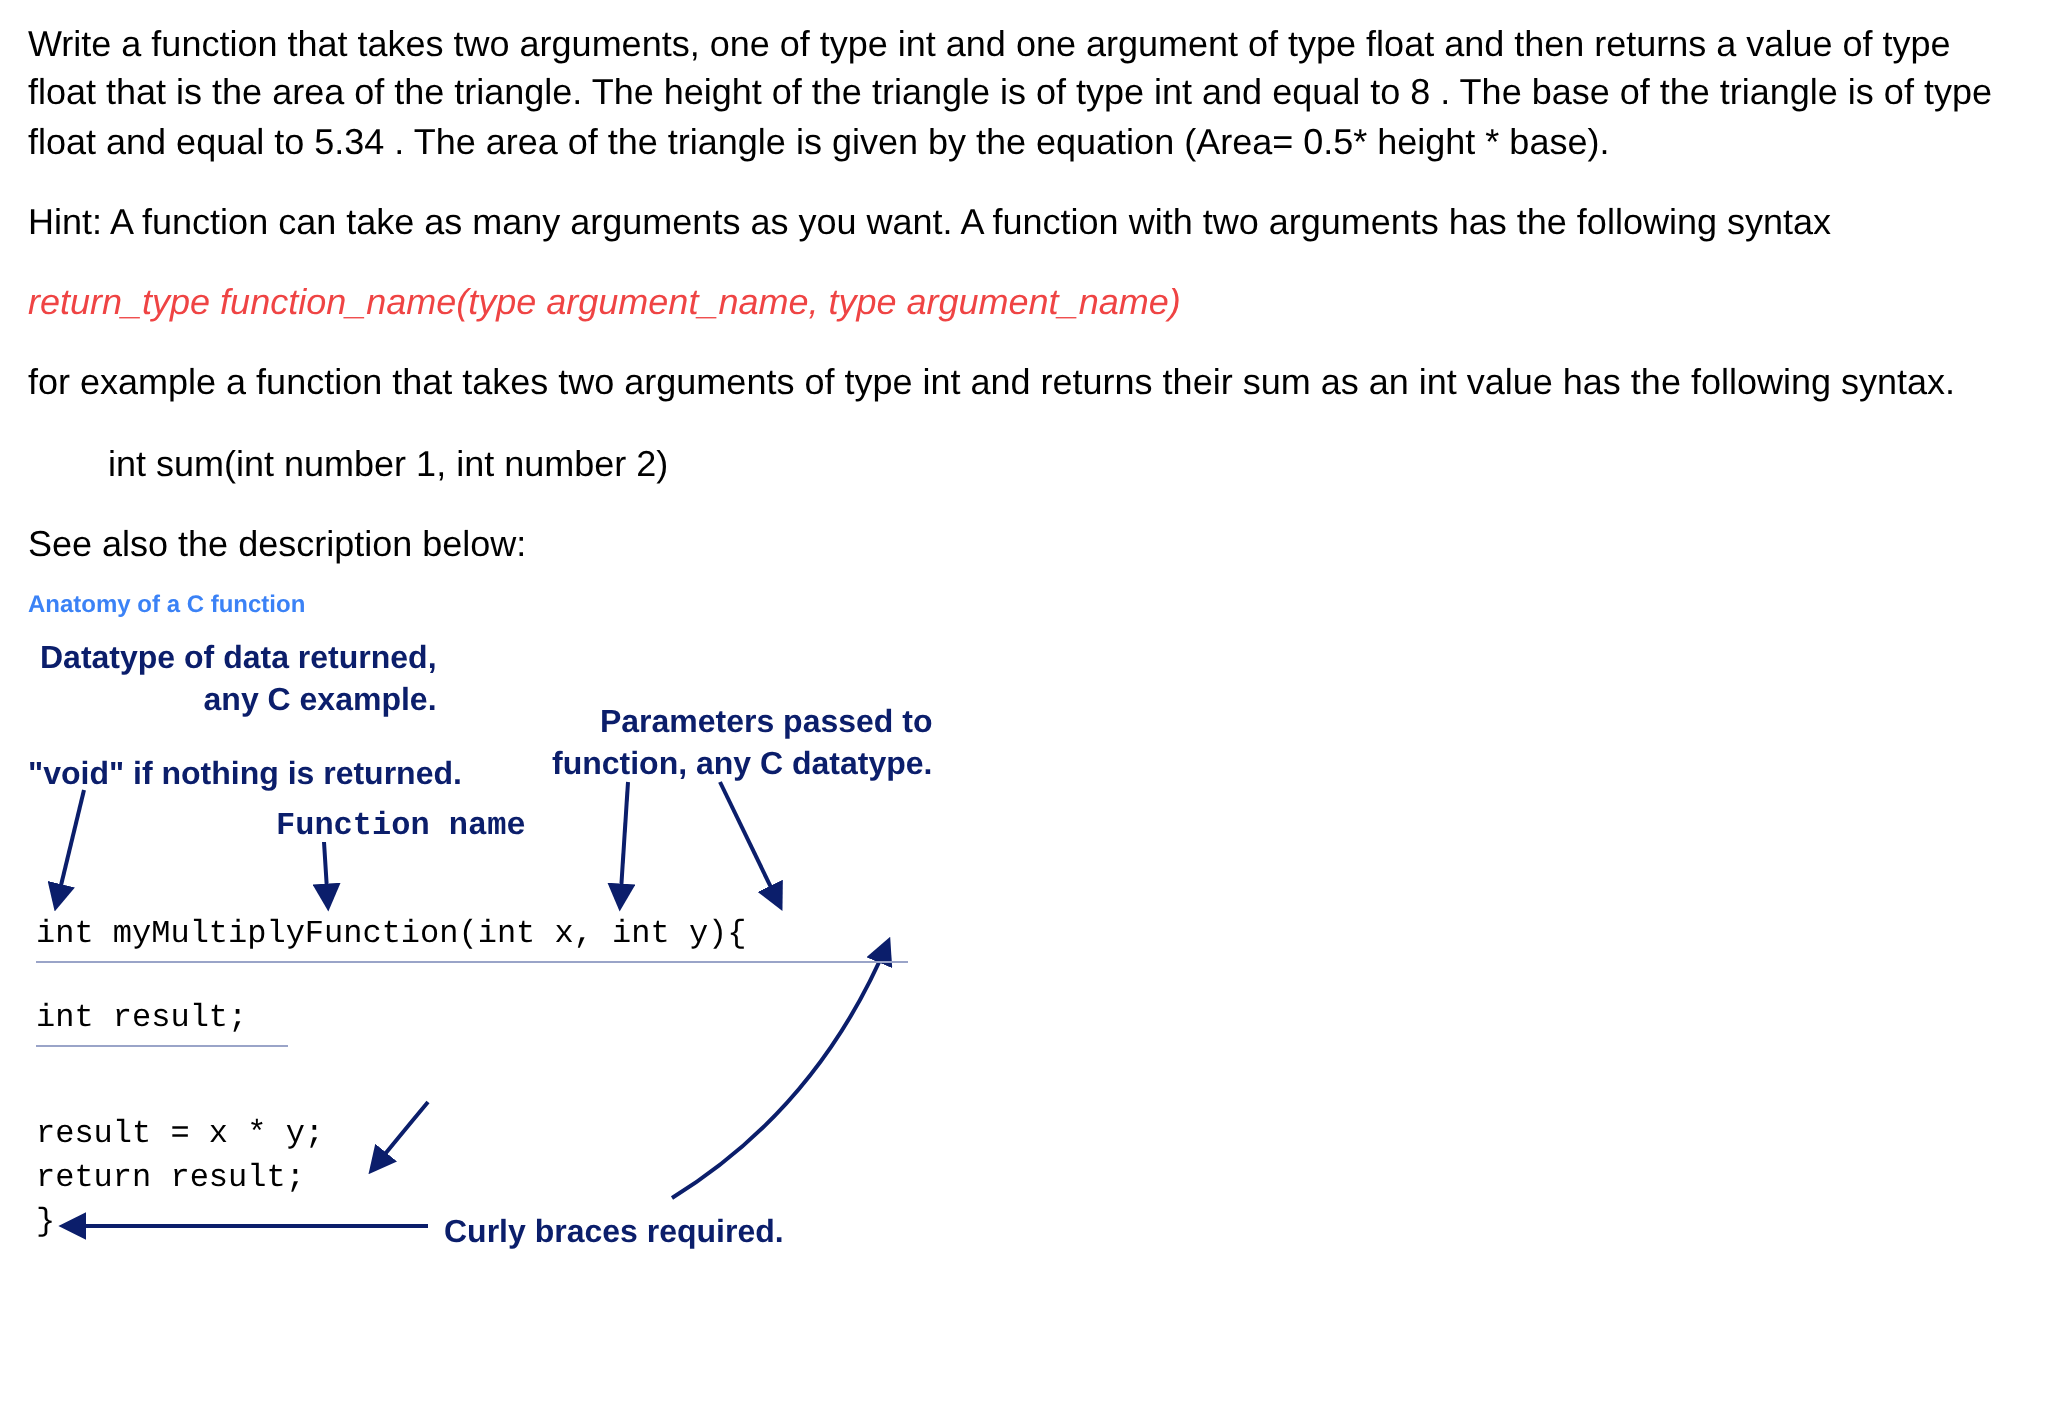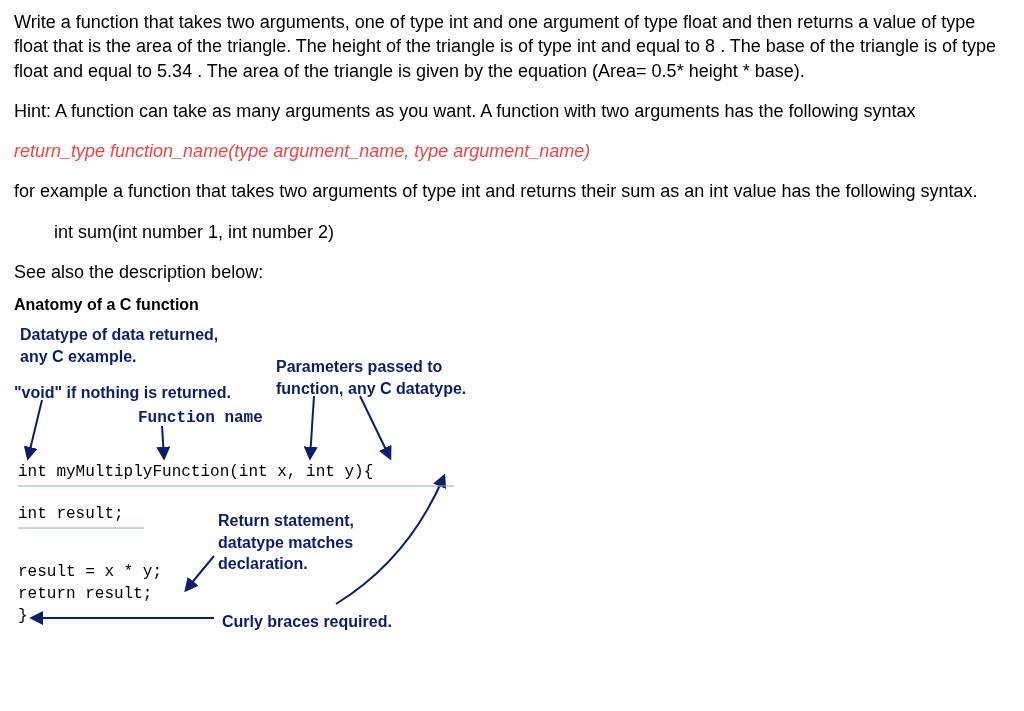--- a/index.html
+++ b/index.html
@@ -18,39 +18,40 @@
   }
   .red-italic {
     color: #ef4444;
     font-style: italic;
   }
   .indent-small {
     padding-left: 4px;
     margin-left: 36px;
   }
   .anatomy-title {
-    color: #000000;
+    color: #3b82f6;
     font-weight: bold;
-    font-size: 16px;
+    font-size: 12px;
     margin-top: 10px;
     margin-bottom: 8px;
   }
   .diagram {
     position: relative;
     margin-top: 4px;
     font-family: Arial, Helvetica, sans-serif;
     font-size: 16px;
     color: #0b1e6b;
     height: 320px;
     width: 980px;
   }
   .diagram .label {
     position: absolute;
     font-weight: bold;
     white-space: nowrap;
+    text-align: right;
   }
   .diagram .code {
     position: absolute;
     font-family: "Courier New", monospace;
     font-size: 16px;
     color: #000;
     white-space: pre;
   }
   svg.overlay {
     position: absolute;
@@ -86,25 +87,20 @@
 
   <div class="label" style="left:0px; top:58px;">"void" if nothing is returned.</div>
 
   <div class="label" style="left:124px; top:84px;font-family:Liberation Mono, monospace;">Function name</div>
 
   <div class="label" style="left:262px; top:32px;">
     <span>Parameters passed to</span><br>
     <span>function, any C datatype.</span>
   </div>
 
-  <div class="label" style="left:204px; top:186px;">
-    <span>Return statement,</span><br>
-    <span>datatype matches</span><br>
-    <span>declaration.</span>
-  </div>
 
   <div class="label" style="left:208px; top:287px;">Curly braces required.</div>
 
   <div class="code" style="left:4px; top:138px;">int myMultiplyFunction(int x, int y){</div>
   <div class="code" style="left:4px; top:180px;">int result;</div>
   <div class="code" style="left:4px; top:238px;text-align:center;">result = x * y;</div>
   <div class="code" style="left:4px; top:260px;">return result;</div>
   <div class="code" style="left:4px; top:282px;">}</div>
 
   <svg class="overlay" viewBox="0 0 980 320">

